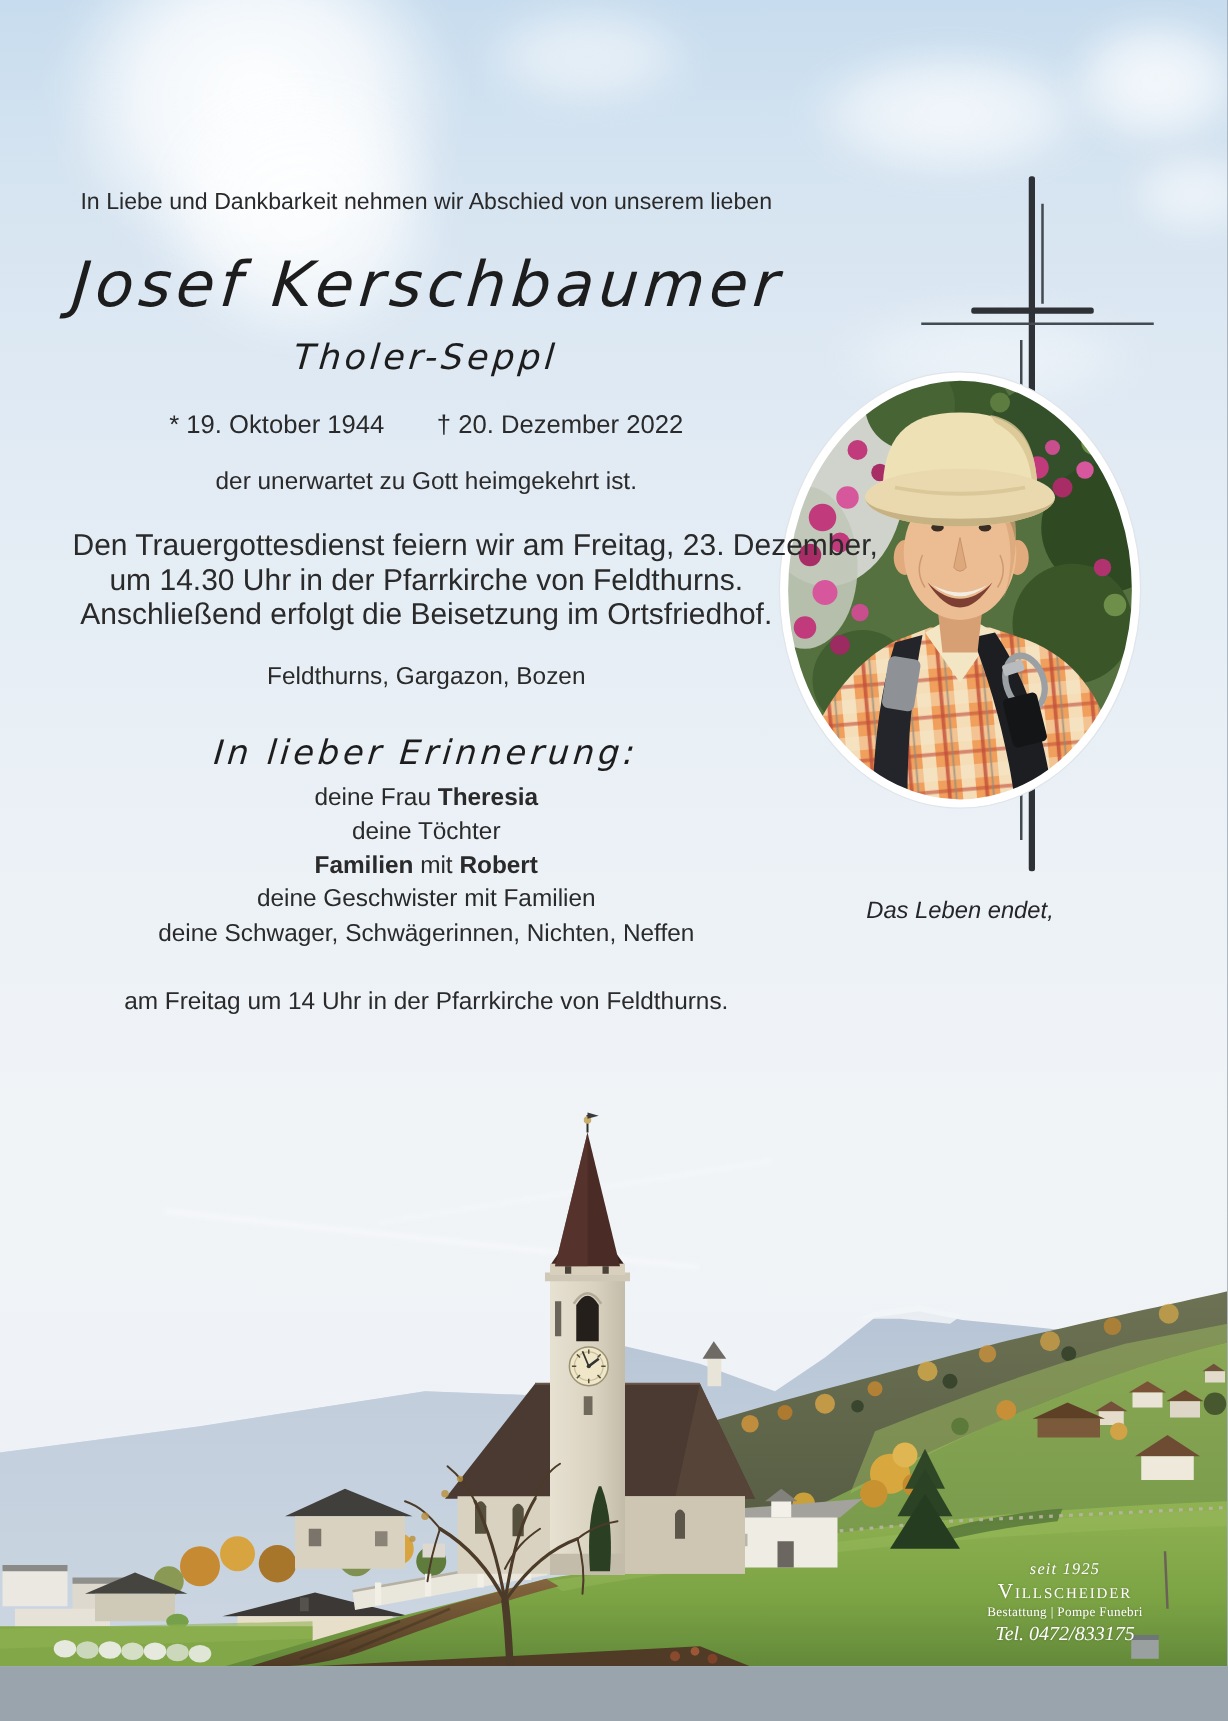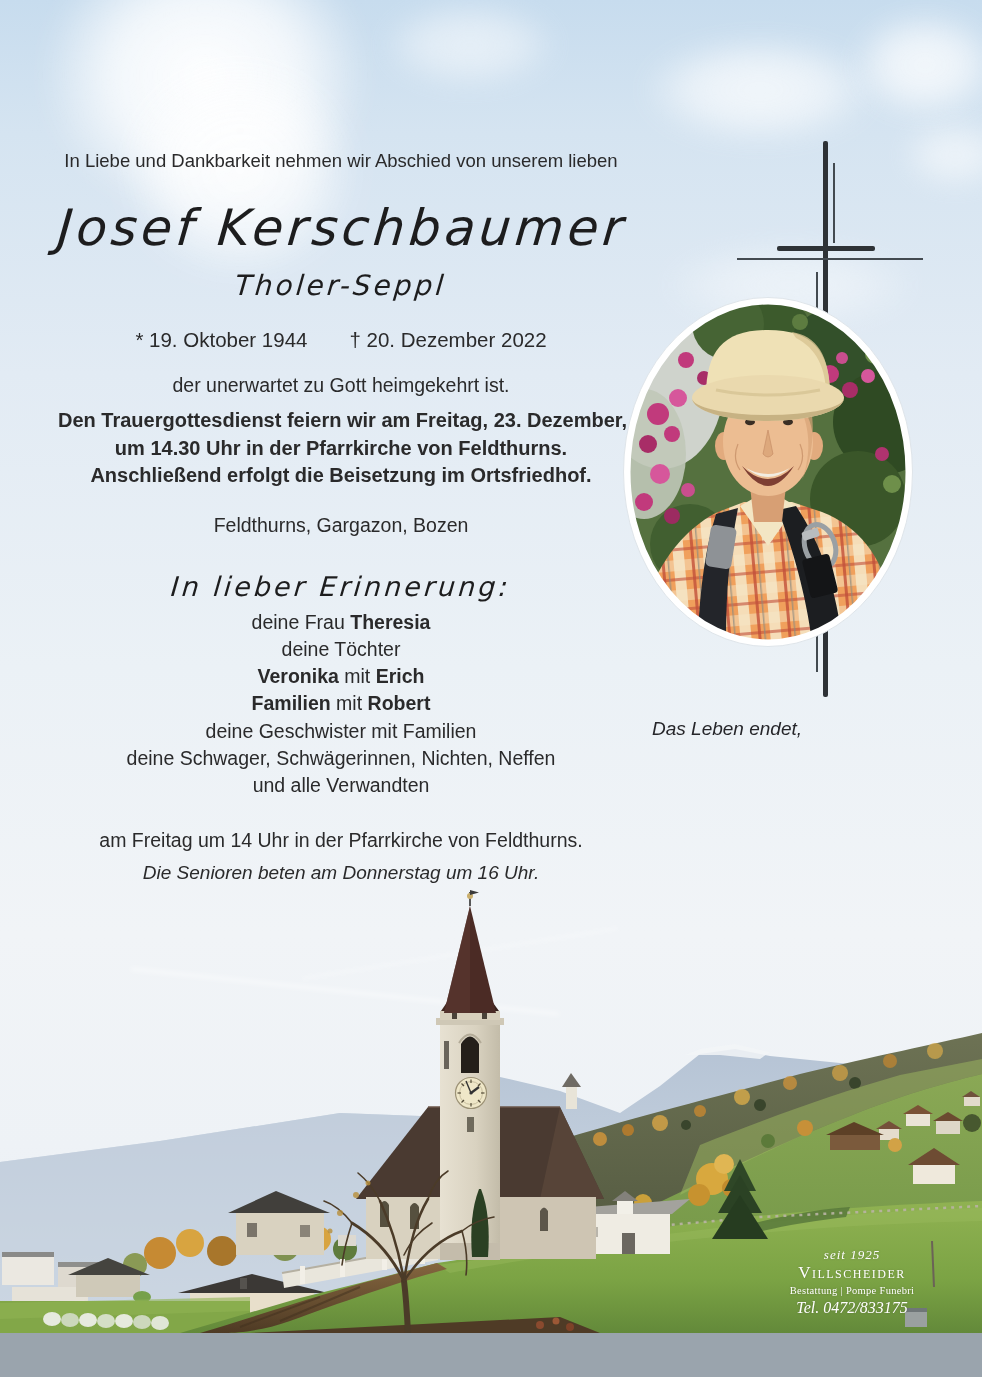--- a/index.html
+++ b/index.html
@@ -12,38 +12,38 @@
   
   .content{position:absolute;left:58px;top:148px;width:566px;text-align:center;}
   .line{white-space:nowrap;}
   .intro{font-size:18.5px;line-height:26px;}
   .script{font-family:"DejaVu Sans", cursive;font-style:italic;display:inline-block;transform:skewX(-5deg);color:#1d1d1e;}
   .name{font-size:50px;line-height:64px;margin-top:22px;letter-spacing:4px;}
   .nickname{font-size:28px;line-height:36px;margin-top:8px;letter-spacing:3px;}
   .dates{font-size:20.5px;line-height:28px;margin-top:22px;}
   .dates span{margin:0 21px;}
   .passing{font-size:19.5px;line-height:27px;margin-top:18px;}
-  .service{font-size:20px;line-height:27.5px;margin-top:8px;font-weight:bold;}
+  .service{font-size:24px;line-height:27.5px;margin-top:24px;}
   .places{font-size:19.5px;line-height:27px;margin-top:22px;}
   .remember{font-size:27px;line-height:40px;margin-top:28px;letter-spacing:3px;}
   .mourners{font-size:19.5px;line-height:27.3px;margin-top:2px;}
   .mourners b{font-weight:bold;}
   .rosary{font-size:19.5px;line-height:28px;margin-top:26px;}
   .seniors{font-size:19px;line-height:26px;margin-top:6px;font-style:italic;}
   
   .bar{position:absolute;}
   .cv1{left:823px;top:141px;width:5px;height:556px;background:#2e3236;border-radius:2px;}
   .cv2{left:833px;top:163px;width:2px;height:80px;background:#434a50;}
   .ch1{left:777px;top:246px;width:98px;height:5px;background:#2e3236;border-radius:2px;}
   .ch2{left:737px;top:258px;width:186px;height:2px;background:#434a50;}
   .cv3{left:816px;top:272px;width:2px;height:400px;background:#434a50;}
   
   .portrait{position:absolute;left:620px;top:294px;width:296px;height:356px;}
   
-  .quote{position:absolute;left:652px;top:712px;width:232px;
+  .quote{position:absolute;left:652px;top:712px;width:232px;text-align:center;
          font-style:italic;font-size:19px;line-height:34px;color:#26262a;}
   
   .landscape{position:absolute;left:0;bottom:0;width:982px;height:450px;}
   
   .logo{position:absolute;left:766px;top:1247px;width:172px;text-align:center;color:#ffffff;
         font-family:"Liberation Serif", serif;text-shadow:0 0 2px rgba(60,60,40,.35);}
   .logo .since{font-size:13px;font-style:italic;letter-spacing:1px;}
   .logo .brand{font-size:17px;font-variant:small-caps;letter-spacing:1.5px;line-height:20px;}
   .logo .sub{font-size:10.5px;letter-spacing:.3px;line-height:15px;}
   .logo .tel{font-size:16px;font-style:italic;line-height:20px;}
@@ -396,30 +396,27 @@
     <div class="service">
       <div class="line">Den Trauergottesdienst feiern wir am Freitag, 23. Dezember,</div>
       <div class="line">um 14.30 Uhr in der Pfarrkirche von Feldthurns.</div>
       <div class="line">Anschließend erfolgt die Beisetzung im Ortsfriedhof.</div>
     </div>
     <div class="places line">Feldthurns, Gargazon, Bozen</div>
     <div class="remember script line">In lieber Erinnerung:</div>
     <div class="mourners">
       <div class="line"><span>deine Frau </span><b>Theresia</b></div>
       <div class="line">deine Töchter</div>
-      <div class="line"><b>Veronika</b><span> mit </span><b>Erich</b></div>
       <div class="line"><b>Familien</b><span> mit </span><b>Robert</b></div>
       <div class="line">deine Geschwister mit Familien</div>
       <div class="line">deine Schwager, Schwägerinnen, Nichten, Neffen</div>
-      <div class="line">und alle Verwandten</div>
     </div>
     <div class="rosary">
       <div class="line">am Freitag um 14 Uhr in der Pfarrkirche von Feldthurns.</div>
     </div>
-    <div class="seniors line">Die Senioren beten am Donnerstag um 16 Uhr.</div>
   </div>
 
   <div class="quote">
     <div>Das Leben endet,</div>
   </div>
 
   <div class="logo">
     <div class="since">seit 1925</div>
     <div class="brand">Villscheider</div>
     <div class="sub">Bestattung | Pompe Funebri</div>

